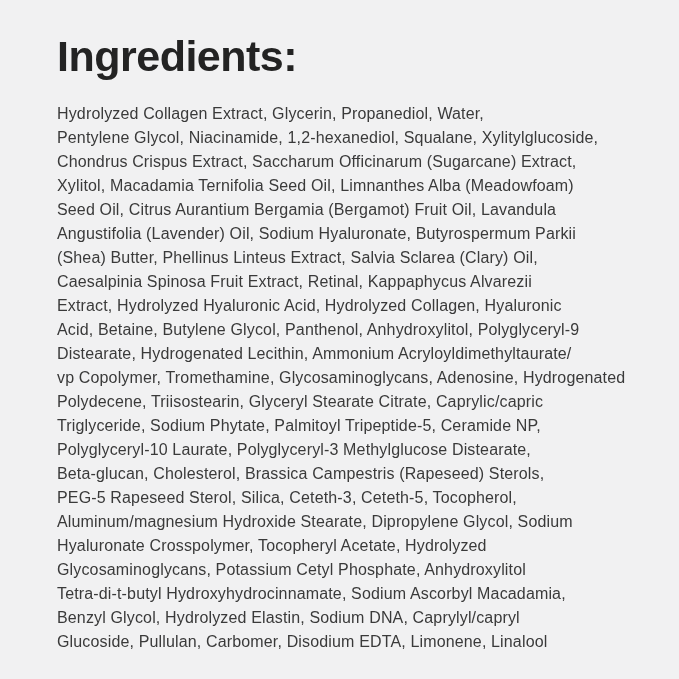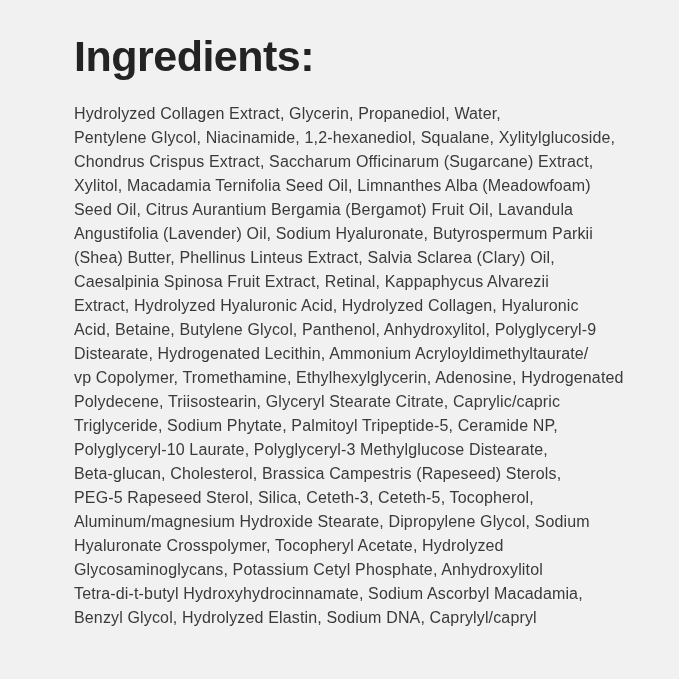--- a/index.html
+++ b/index.html
@@ -12,21 +12,21 @@
     width:679px;
     height:679px;
     background:var(--bg);
     font-family:"Liberation Sans", sans-serif;
     overflow:hidden;
     position:relative;
   }
   .label{
     position:absolute;
     top:0;
-    left:74px;
+    left:57px;
     right:38px;
   }
   .heading{
     margin:0;
     padding-top:33px;
     font-size:43px;
     line-height:46px;
     font-weight:700;
     letter-spacing:-0.5px;
     color:var(--heading);
@@ -54,25 +54,26 @@
     <div class="line">Pentylene Glycol, Niacinamide, 1,2-hexanediol, Squalane, Xylitylglucoside,</div>
     <div class="line">Chondrus Crispus Extract, Saccharum Officinarum (Sugarcane) Extract,</div>
     <div class="line">Xylitol, Macadamia Ternifolia Seed Oil, Limnanthes Alba (Meadowfoam)</div>
     <div class="line">Seed Oil, Citrus Aurantium Bergamia (Bergamot) Fruit Oil, Lavandula</div>
     <div class="line">Angustifolia (Lavender) Oil, Sodium Hyaluronate, Butyrospermum Parkii</div>
     <div class="line">(Shea) Butter, Phellinus Linteus Extract, Salvia Sclarea (Clary) Oil,</div>
     <div class="line">Caesalpinia Spinosa Fruit Extract, Retinal, Kappaphycus Alvarezii</div>
     <div class="line">Extract, Hydrolyzed Hyaluronic Acid, Hydrolyzed Collagen, Hyaluronic</div>
     <div class="line">Acid, Betaine, Butylene Glycol, Panthenol, Anhydroxylitol, Polyglyceryl-9</div>
     <div class="line">Distearate, Hydrogenated Lecithin, Ammonium Acryloyldimethyltaurate/</div>
-    <div class="line">vp Copolymer, Tromethamine, Ethylhexylglycerin, Adenosine, Hydrogenated</div>
+    <div class="line">vp Copolymer, Tromethamine, Glycosaminoglycans, Adenosine, Hydrogenated</div>
     <div class="line">Polydecene, Triisostearin, Glyceryl Stearate Citrate, Caprylic/capric</div>
     <div class="line">Triglyceride, Sodium Phytate, Palmitoyl Tripeptide-5, Ceramide NP,</div>
     <div class="line">Polyglyceryl-10 Laurate, Polyglyceryl-3 Methylglucose Distearate,</div>
     <div class="line">Beta-glucan, Cholesterol, Brassica Campestris (Rapeseed) Sterols,</div>
     <div class="line">PEG-5 Rapeseed Sterol, Silica, Ceteth-3, Ceteth-5, Tocopherol,</div>
     <div class="line">Aluminum/magnesium Hydroxide Stearate, Dipropylene Glycol, Sodium</div>
     <div class="line">Hyaluronate Crosspolymer, Tocopheryl Acetate, Hydrolyzed</div>
     <div class="line">Glycosaminoglycans, Potassium Cetyl Phosphate, Anhydroxylitol</div>
     <div class="line">Tetra-di-t-butyl Hydroxyhydrocinnamate, Sodium Ascorbyl Macadamia,</div>
     <div class="line">Benzyl Glycol, Hydrolyzed Elastin, Sodium DNA, Caprylyl/capryl</div>
+    <div class="line">Glucoside, Pullulan, Carbomer, Disodium EDTA, Limonene, Linalool</div>
   </div>
 </div>
 
 </body></html>

